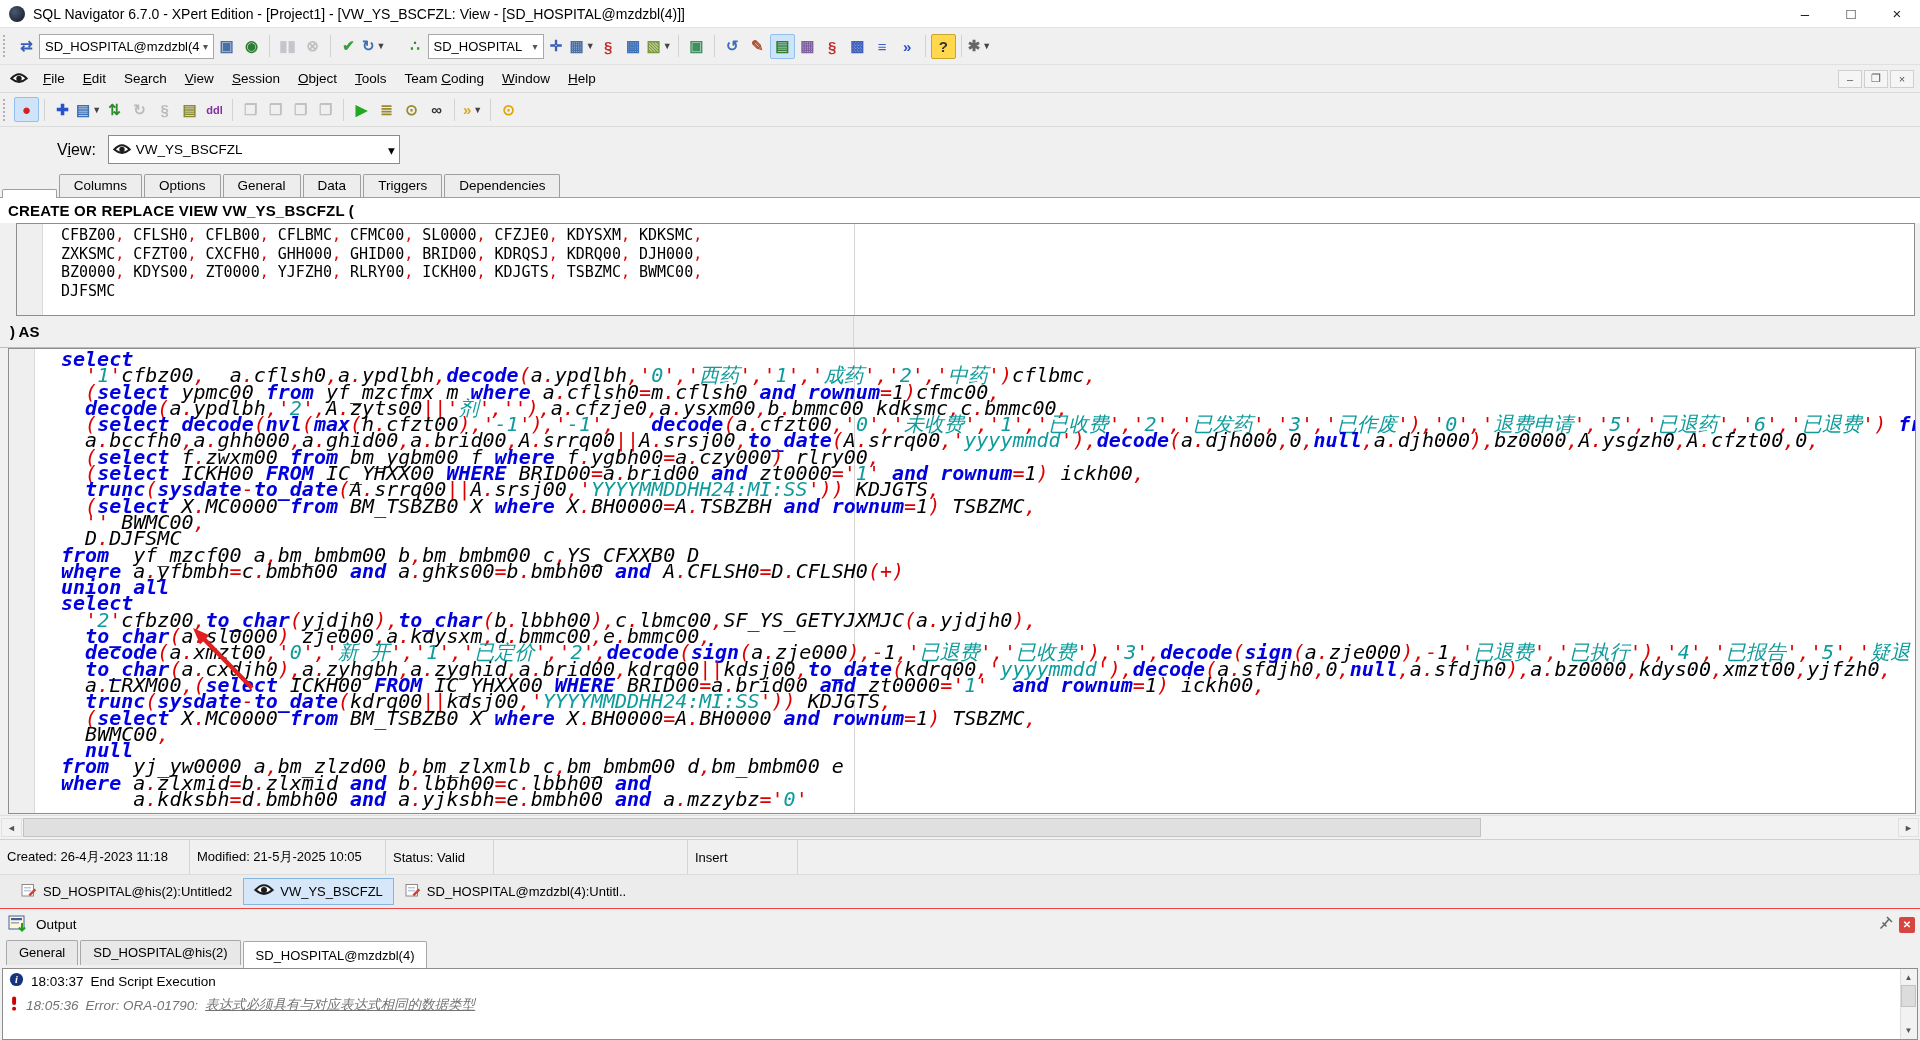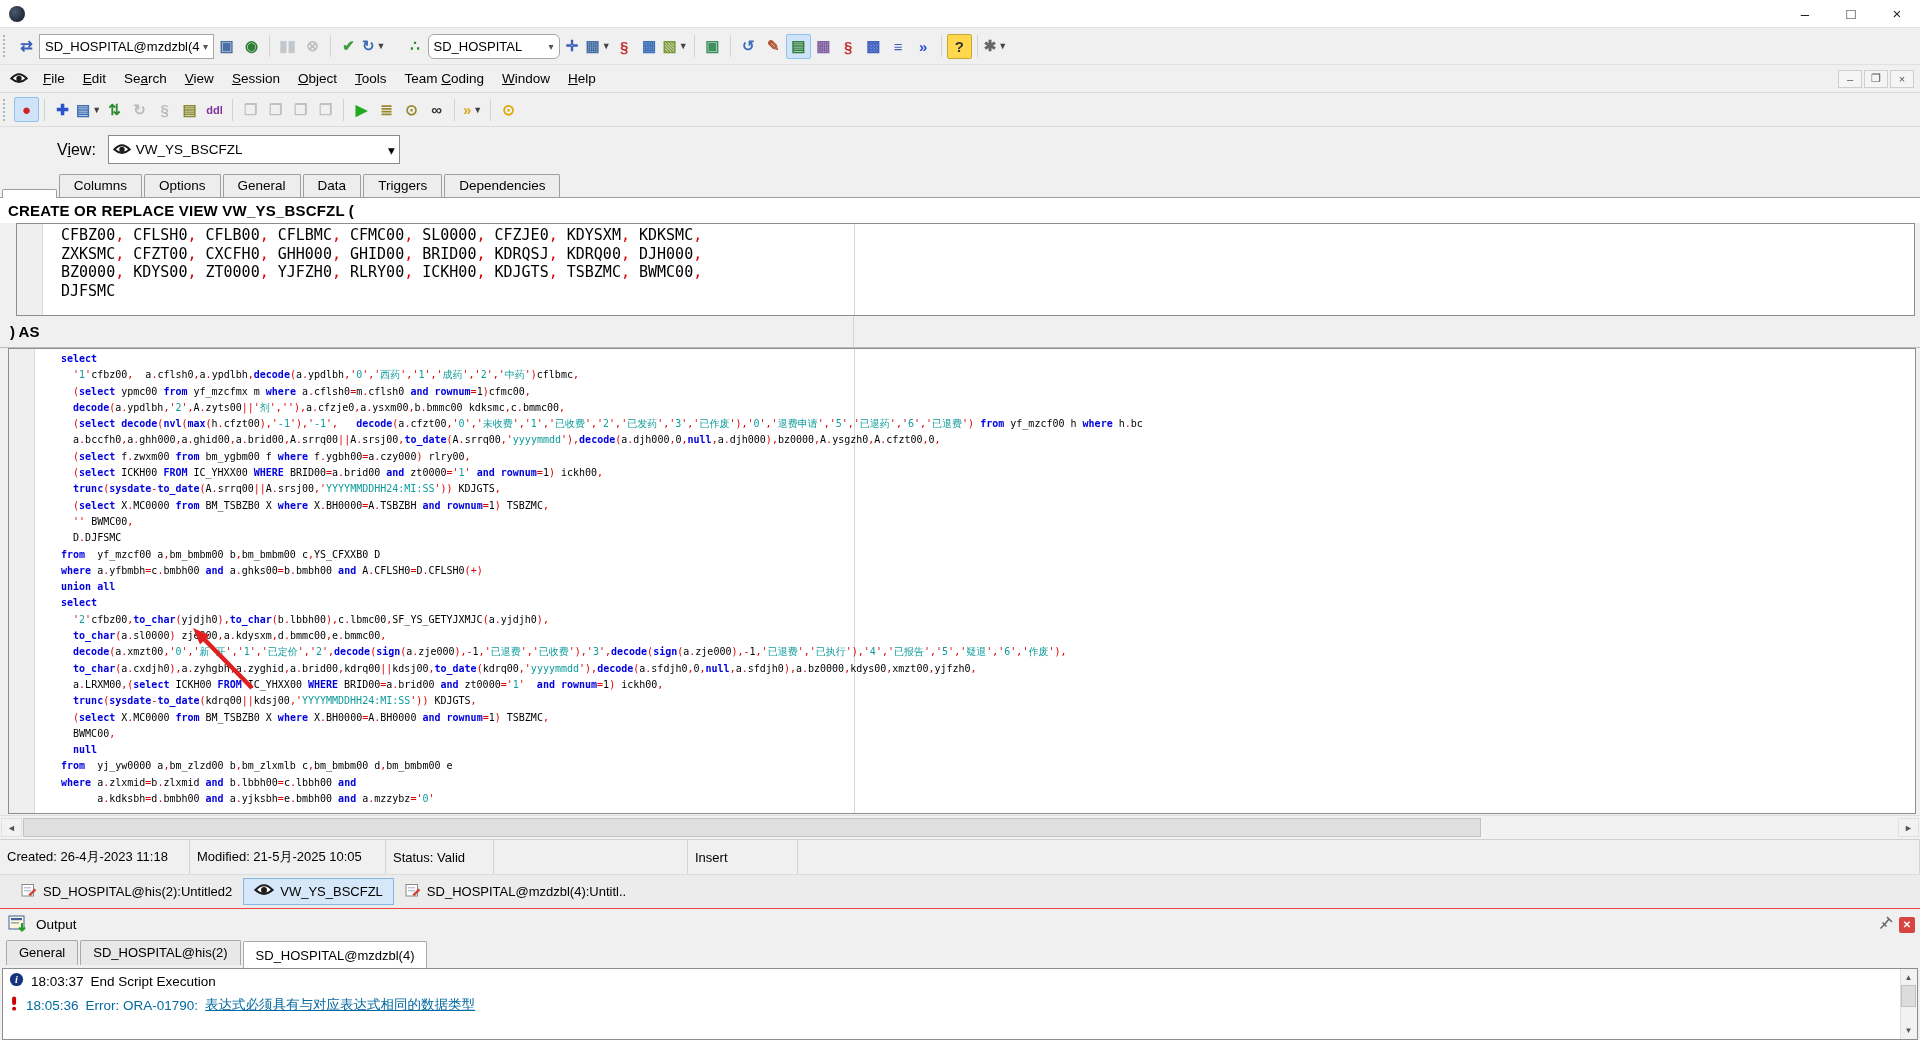--- a/index.html
+++ b/index.html
@@ -57,21 +57,21 @@
   
   #editheader { height:25px; background:#fff; display:flex; align-items:center; }
   #editheader b { font-size:15px; margin-left:8px; letter-spacing:.2px; }
   .panel { position:absolute; background:#fff; border:1px solid #8d8d8d; overflow:hidden; }
   #colspanel { left:16px; top:0; width:1899px; height:93px; }
   #codepanel { left:8px;  top:0; width:1908px; height:466px; }
   .gutter { position:absolute; left:0; top:0; bottom:0; width:26px; background:#efefef; border-right:1px solid #d9d9d9; }
   .guide { position:absolute; top:0; bottom:0; width:1px; background:#d6d6d6; }
   .codearea { position:absolute; left:0; right:0; top:2px; font-family:"DejaVu Sans Mono",monospace; white-space:pre; }
   #colspanel .codearea { padding-left:44px; font-size:15px; line-height:18.5px; }
-  #codepanel .codearea { padding-left:52px; font-size:10px; line-height:16.3px; }
+  #codepanel .codearea { padding-left:52px; font-size:20px; line-height:16.3px;font-style:italic; }
   .cl { white-space:pre; }
   .k { color:#0000e0; font-weight:bold; }
   .s { color:#0f9b9b; }
   .p { color:#dd0000; }
   .n { color:#000; }
   .i { color:#000; }
   #asrow { height:32px; background:#f0f0f0; display:flex; align-items:center; position:relative; border-bottom:1px solid #bdbdbd; }
   #asrow b { font-size:15px; margin-left:10px; }
   #colwrap { height:93px; position:relative; }
   #codewrap { height:467px; position:relative; }
@@ -96,33 +96,34 @@
   #outheader .t { font-size:13.5px; margin-left:8px; }
   #out-right { margin-left:auto; display:flex; align-items:center; gap:6px; margin-right:5px; }
   #out-close { width:16px; height:16px; background:#d64541; color:#fff; font-size:10px; font-weight:bold;
                display:flex; align-items:center; justify-content:center; border-radius:2px; }
   #outtabs { height:28px; display:flex; align-items:flex-start; background:#f0f0f0; padding-left:6px; }
   .outtab { padding:4px 12px 5px; font-size:13px; border:1px solid #a8a8a8; border-bottom:none; background:#e8e8e8;
             margin-right:2px; border-radius:2px 2px 0 0; }
   .outtab.active { background:#fff; position:relative; top:1px; padding-top:6px; }
   #outcontent { height:72px; background:#fff; border:1px solid #8d8d8d; margin:0 2px; position:relative; overflow:hidden; }
   .msg { display:flex; align-items:center; gap:7px; font-size:13.5px; padding:3px 6px; }
-  .msg.error { color:#0369a1; }
+  .msg.error { color:#737373;font-style:italic; }
   .msg.error .um { text-decoration:underline; }
   #vscroll { position:absolute; right:0; top:0; bottom:0; width:17px; background:#f2f2f2; border-left:1px solid #ddd; }
   .varrow { position:absolute; right:1px; width:15px; height:15px; font-size:8px; color:#555; display:flex; align-items:center; justify-content:center; background:#f2f2f2; }
   #vthumb { position:absolute; right:1px; top:16px; width:15px; height:22px; background:#dcdcdc; border:1px solid #c2c2c2; }
 
   #arrow-overlay { position:absolute; left:0; top:0; width:1920px; height:1040px; pointer-events:none; z-index:50; }
 </style>
 </head>
 <body>
 
 <div id="titlebar" class="row">
   <div id="app-icon"></div>
+  <span id="title-text">SQL Navigator 6.7.0 - XPert Edition - [Project1] - [VW_YS_BSCFZL:  View - [SD_HOSPITAL@mzdzbl(4)]]</span>
   <div id="caption-btns">
     <span class="capbtn">–</span>
     <span class="capbtn">□</span>
     <span class="capbtn">×</span>
   </div>
 </div>
 
 <div id="toolbar-main" class="toolbar row">
     <div class="grip"></div>
     <span class="tbtn">
@@ -150,21 +151,21 @@
       <span style="color: rgb(62, 157, 62);">✔</span>
     </span>
     <span class="tbtn">
       <span style="color: rgb(59, 111, 184);">↻</span>
       <span class="dd">▼</span>
     </span>
     <div class="tgap"></div>
     <span class="tbtn">
       <span style="color: rgb(46, 139, 46);">∴</span>
     </span>
-    <div class="combo" style="width: 132px; border-radius: 6px;">
+    <div class="combo" style="width: 116px;">
       <span class="ctext">SD_HOSPITAL</span>
       <span class="carrow">▾</span>
     </div>
     <span class="tbtn">
       <span style="color: rgb(59, 95, 184);">✛</span>
     </span>
     <span class="tbtn">
       <span style="color: rgb(74, 111, 165);">▦</span>
       <span class="dd">▼</span>
     </span>

